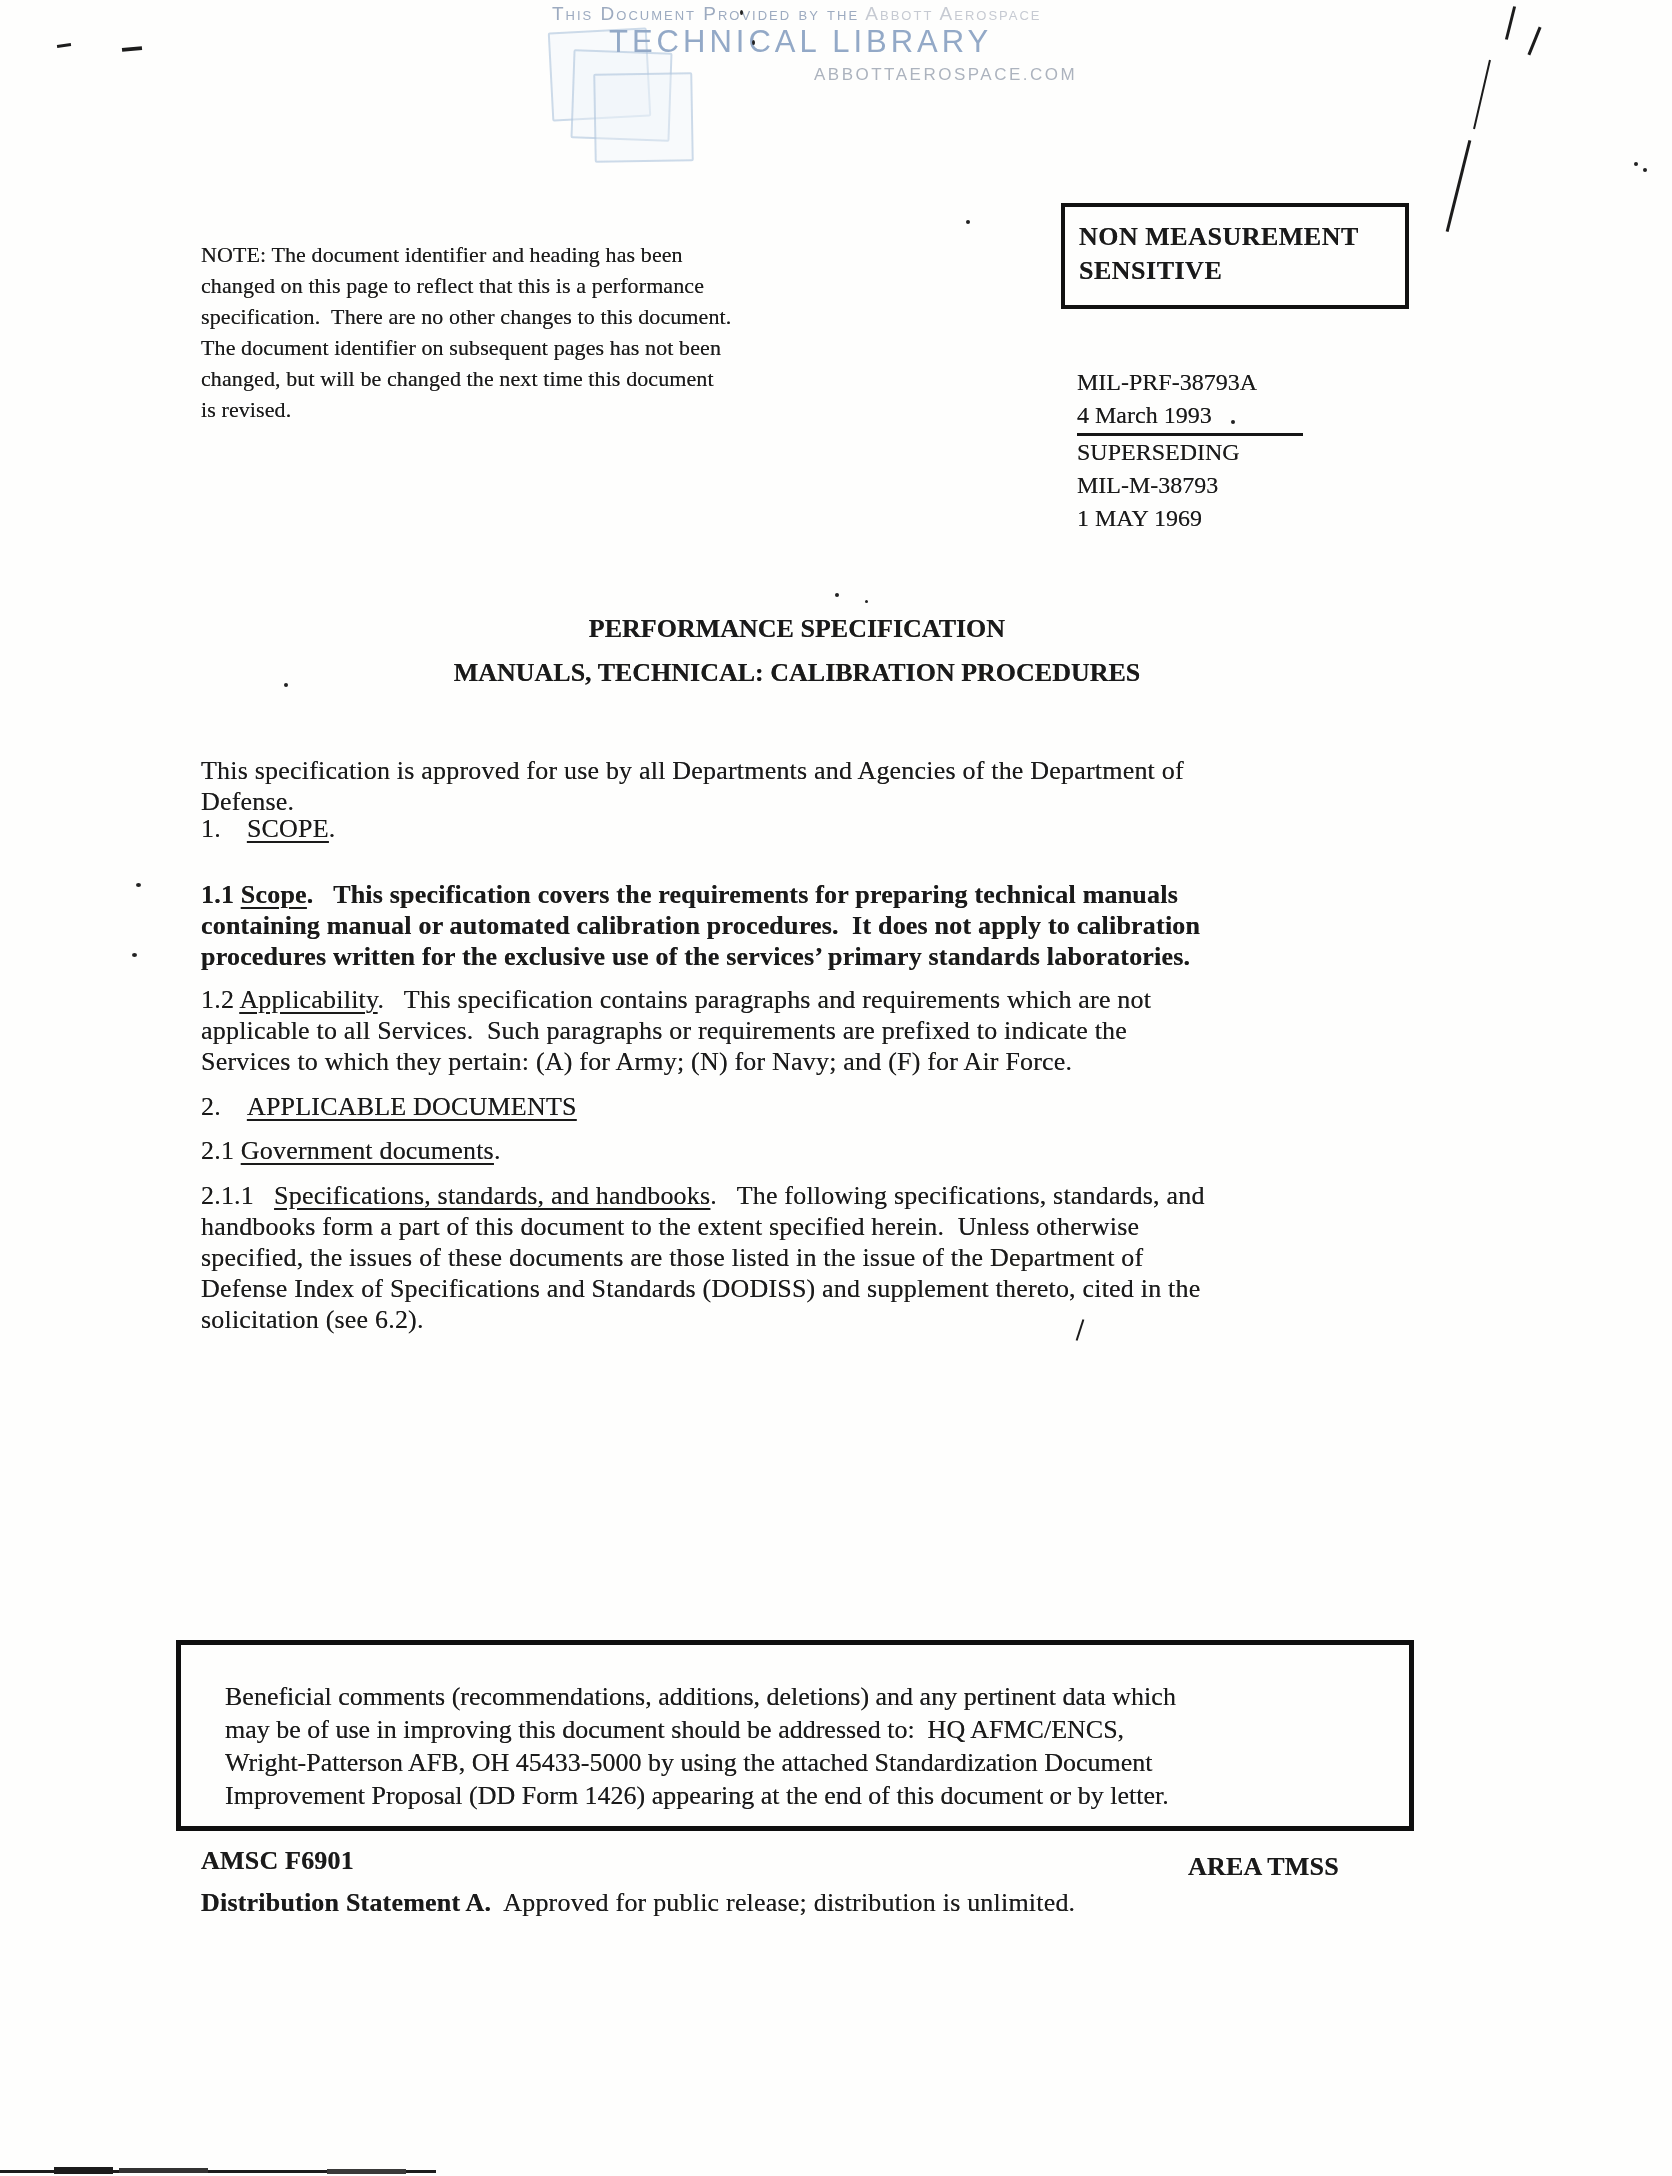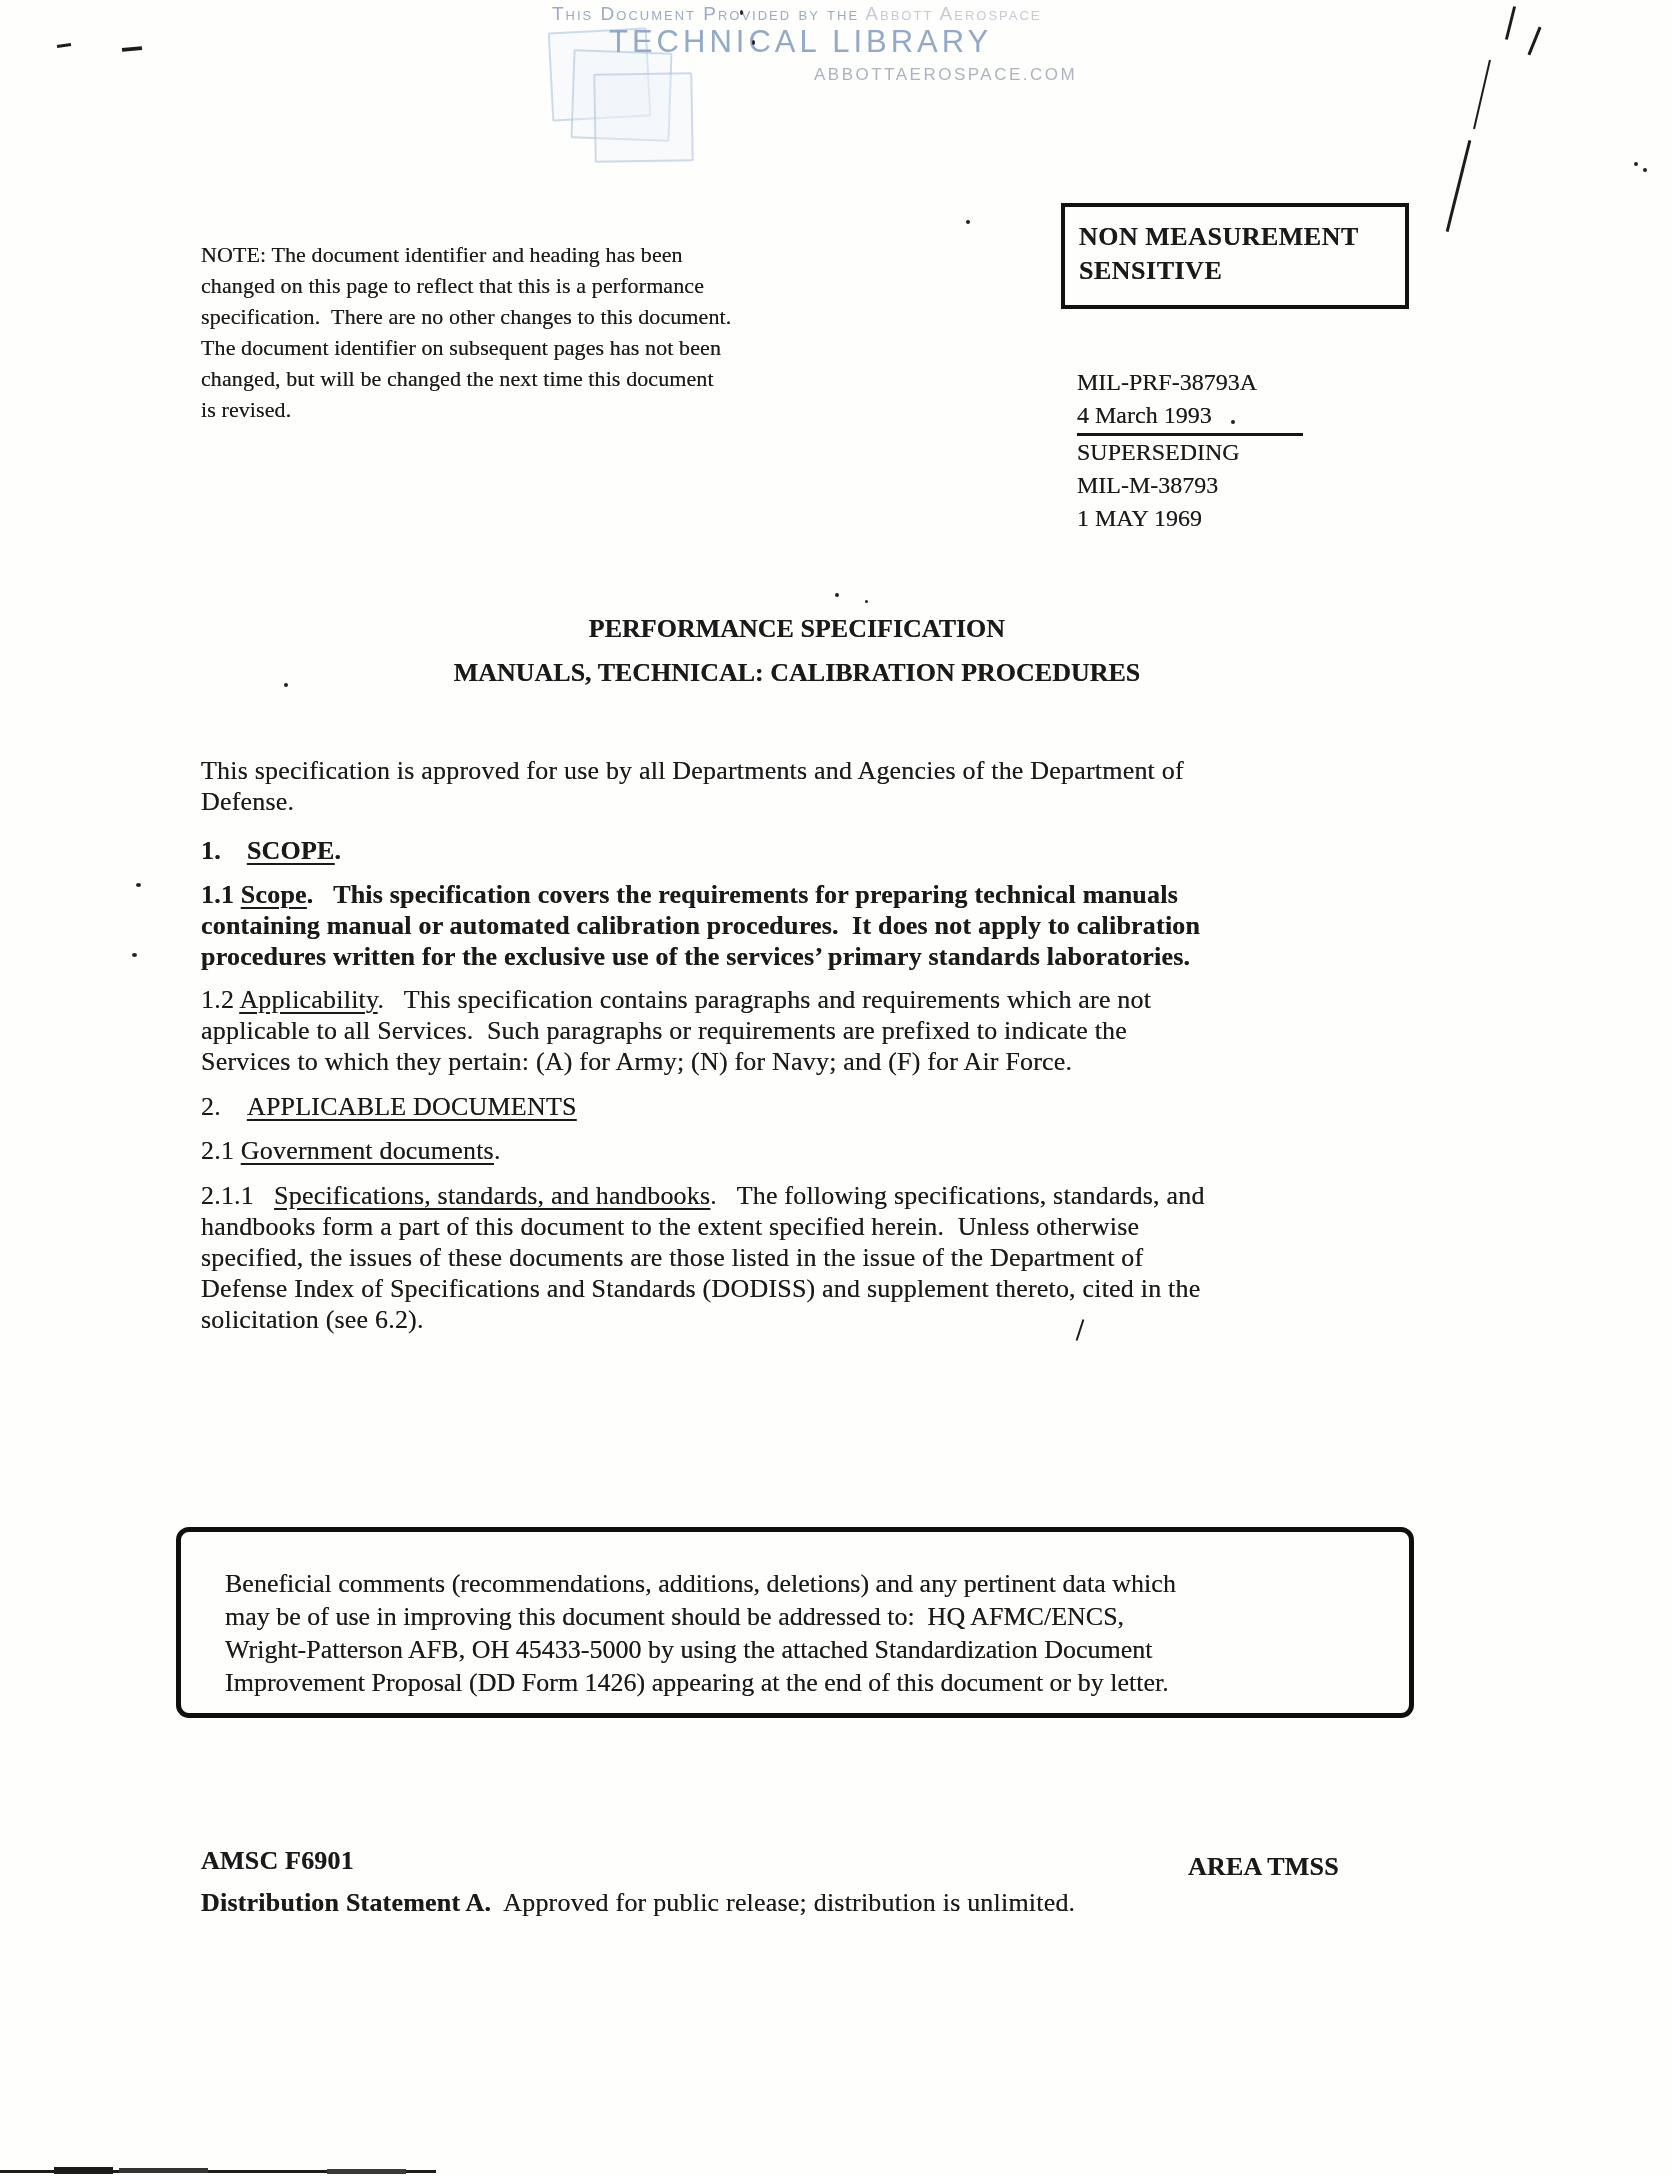--- a/index.html
+++ b/index.html
@@ -91,41 +91,41 @@
     <div>MIL-M-38793</div>
     <div>1 MAY 1969</div>
   </div>
 
   <div class="abs center title-line" style="left:178px; top:614px; width:1238px;">PERFORMANCE SPECIFICATION</div>
   <div class="abs center title-line" style="left:178px; top:658px; width:1238px;">MANUALS, TECHNICAL: CALIBRATION PROCEDURES</div>
 
   <p class="abs body-text pre" style="left:201px; top:755px; width:1247px;">This specification is approved for use by all Departments and Agencies of the Department of
 Defense.</p>
 
-  <p class="abs body-text" style="left:201px; top:835px;font-weight:bold;"><span class="num">1.</span><span class="u">SCOPE</span><span>.</span></p>
+  <p class="abs body-text" style="left:201px; top:813px;"><span class="num">1.</span><span class="u">SCOPE</span><span>.</span></p>
 
   <p class="abs body-text" style="left:201px; top:879px; width:1267px;font-weight:bold;"><span class="pre">1.1 </span><span class="u">Scope</span><span class="pre">.   This specification covers the requirements for preparing technical manuals
 containing manual or automated calibration procedures.  It does not apply to calibration
 procedures written for the exclusive use of the services’ primary standards laboratories.</span></p>
 
   <p class="abs body-text" style="left:201px; top:984px; width:1267px;"><span class="pre">1.2 </span><span class="u">Applicability</span><span class="pre">.   This specification contains paragraphs and requirements which are not
 applicable to all Services.  Such paragraphs or requirements are prefixed to indicate the
 Services to which they pertain: (A) for Army; (N) for Navy; and (F) for Air Force.</span></p>
 
   <p class="abs body-text" style="left:201px; top:1091px;"><span class="num">2.</span><span class="u">APPLICABLE DOCUMENTS</span></p>
 
   <p class="abs body-text" style="left:201px; top:1135px;"><span class="pre">2.1 </span><span class="u">Government documents</span><span class="pre">.</span></p>
 
   <p class="abs body-text" style="left:201px; top:1180px; width:1277px;"><span class="pre">2.1.1   </span><span class="u">Specifications, standards, and handbooks</span><span class="pre">.   The following specifications, standards, and
 handbooks form a part of this document to the extent specified herein.  Unless otherwise
 specified, the issues of these documents are those listed in the issue of the Department of
 Defense Index of Specifications and Standards (DODISS) and supplement thereto, cited in the
 solicitation (see 6.2).</span></p>
 
-  <div class="abs comment-box" style="left:176px; top:1527px;border-radius:13px;">
+  <div class="abs comment-box" style="left:176px; top:1640px;">
     <span class="pre">Beneficial comments (recommendations, additions, deletions) and any pertinent data which
 may be of use in improving this document should be addressed to:  HQ AFMC/ENCS,
 Wright-Patterson AFB, OH 45433-5000 by using the attached Standardization Document
 Improvement Proposal (DD Form 1426) appearing at the end of this document or by letter.</span>
   </div>
 
   <div class="abs body-text bold" style="left:201px; top:1845px;">AMSC F6901</div>
   <div class="abs body-text bold" style="left:1188px; top:1851px;">AREA TMSS</div>
   <p class="abs body-text" style="left:201px; top:1887px; width:1267px;"><span class="bold">Distribution Statement A.</span><span class="pre">  Approved for public release; distribution is unlimited.</span></p>
 

